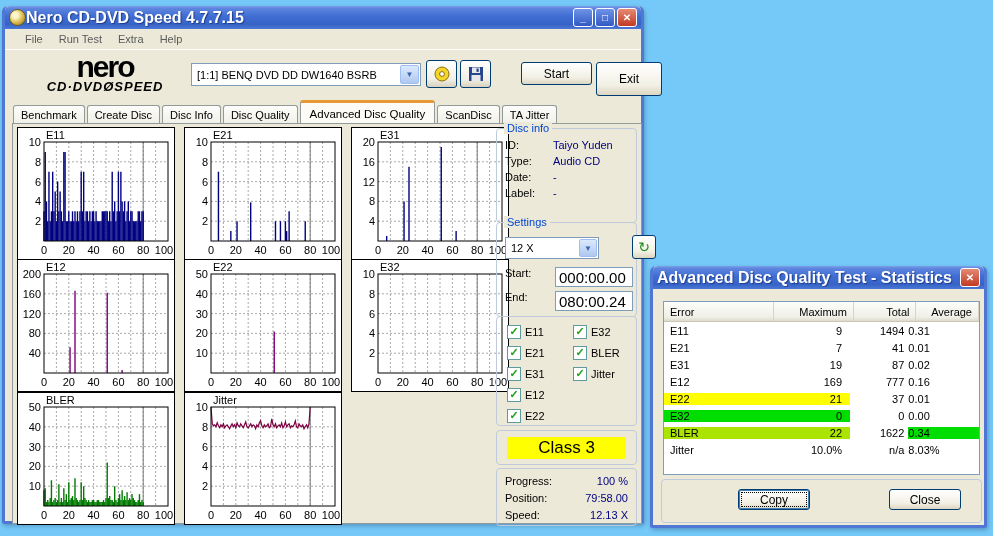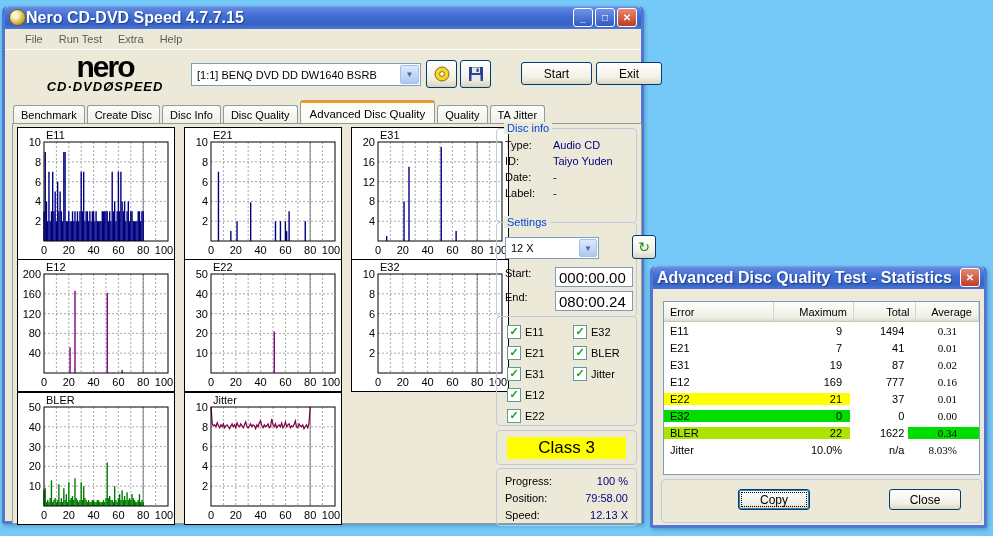--- a/index.html
+++ b/index.html
@@ -69,21 +69,21 @@
   .prog-row .val{margin-left:auto;color:#000080;}
   
   .listview{position:absolute;left:10px;top:35px;width:315px;height:172px;background:#fff;border:1px solid #7F9DB9;}
   .lv-header{display:flex;height:19px;background:linear-gradient(180deg,#FDFDFB,#F0EFE7 80%,#DDDACB);
              border-bottom:1px solid #C9C7B8;}
   .lv-header .hc{display:flex;align-items:center;border-right:1px solid #D8D5C4;padding:0 6px;}
   .lv-row{display:flex;height:17px;align-items:center;}
   .c-err{width:108px;padding-left:6px;}
   .c-max{width:76px;text-align:right;padding-right:8px;}
   .c-tot{width:58px;text-align:right;padding-right:4px;}
-  .c-avg{width:52px;text-align:right;padding-right:22px;font-family:Liberation Serif, serif;}
+  .c-avg{width:52px;padding-right:22px;}
   .hl-yellow{background:#FFFF00;}
   .hl-green{background:#00DD00;}
   .hl-yellowgreen{background:#AAE400;}
   .btn-group{position:absolute;left:8px;top:213px;width:319px;height:42px;border:1px solid #BFCBDD;border-radius:4px;}
   .focus-ring{outline:1px dotted #000;outline-offset:-4px;box-shadow:0 0 0 1px #3C7FB1 inset;}
 </style>
 </head>
 <body>
 
 <div class="xp-window" style="left:2px;top:6px;width:636px;height:515px;">
@@ -117,29 +117,29 @@
   </div>
   <div class="toolbtn" style="left:455px;top:54px;">
     <svg width="16" height="16" viewBox="0 0 16 16">
       <rect x="1" y="1" width="14" height="14" fill="#27448F"></rect>
       <rect x="4" y="1.5" width="8" height="5.5" fill="#E8E8E8"></rect>
       <rect x="8.5" y="2.5" width="2.2" height="3.4" fill="#27448F"></rect>
       <rect x="3.5" y="9" width="9" height="6" fill="#E8E8E8"></rect>
     </svg>
   </div>
   <button class="xp-btn" style="position:absolute;left:489px;top:56px;width:71px;height:23px;">Start</button>
-  <button class="xp-btn" style="position:absolute;left:564px;top:56px;width:66px;height:23px;">Exit</button>
+  <button class="xp-btn" style="position:absolute;left:564px;top:56px;width:66px;height:34px;">Exit</button>
 
   <div class="tabs" id="tabs">
       <div class="tab">Benchmark</div>
       <div class="tab">Create Disc</div>
       <div class="tab">Disc Info</div>
       <div class="tab">Disc Quality</div>
       <div class="tab active">Advanced Disc Quality</div>
-      <div class="tab">Quality</div>
+      <div class="tab">ScanDisc</div>
       <div class="tab">TA Jitter</div>
     </div>
   <div class="content-frame"></div>
 
   <div id="charts">
       <div class="chart-cell" style="left:12px;top:121px;">
         <svg width="156" height="130">
           <line x1="38.4" y1="14" x2="38.4" y2="113" stroke="#A8A8A8" stroke-dasharray="2,2"></line>
           <line x1="50.8" y1="14" x2="50.8" y2="113" stroke="#A8A8A8" stroke-dasharray="2,2"></line>
           <line x1="63.199999999999996" y1="14" x2="63.199999999999996" y2="113" stroke="#A8A8A8" stroke-dasharray="2,2"></line>
@@ -568,26 +568,26 @@
           <text x="146" y="126" text-anchor="middle" font-size="11" font-family="Liberation Sans, sans-serif">100</text>
           <text x="28" y="11" font-size="11" font-family="Liberation Sans, sans-serif">Jitter</text>
         </svg>
       </div>
     </div>
 
   <div class="groupbox" style="left:491px;top:122px;width:139px;height:93px;">
     <div class="cap">Disc info</div>
     <div id="disc-info-rows" style="padding-top:8px;">
         <div class="info-row">
+          <span class="lbl">ID:</span>
+          <span class="val">Taiyo Yuden</span>
+        </div>
+        <div class="info-row">
           <span class="lbl">Type:</span>
           <span class="val">Audio CD</span>
-        </div>
-        <div class="info-row">
-          <span class="lbl">ID:</span>
-          <span class="val">Taiyo Yuden</span>
         </div>
         <div class="info-row">
           <span class="lbl">Date:</span>
           <span class="val">-</span>
         </div>
         <div class="info-row">
           <span class="lbl">Label:</span>
           <span class="val">-</span>
         </div>
       </div>

